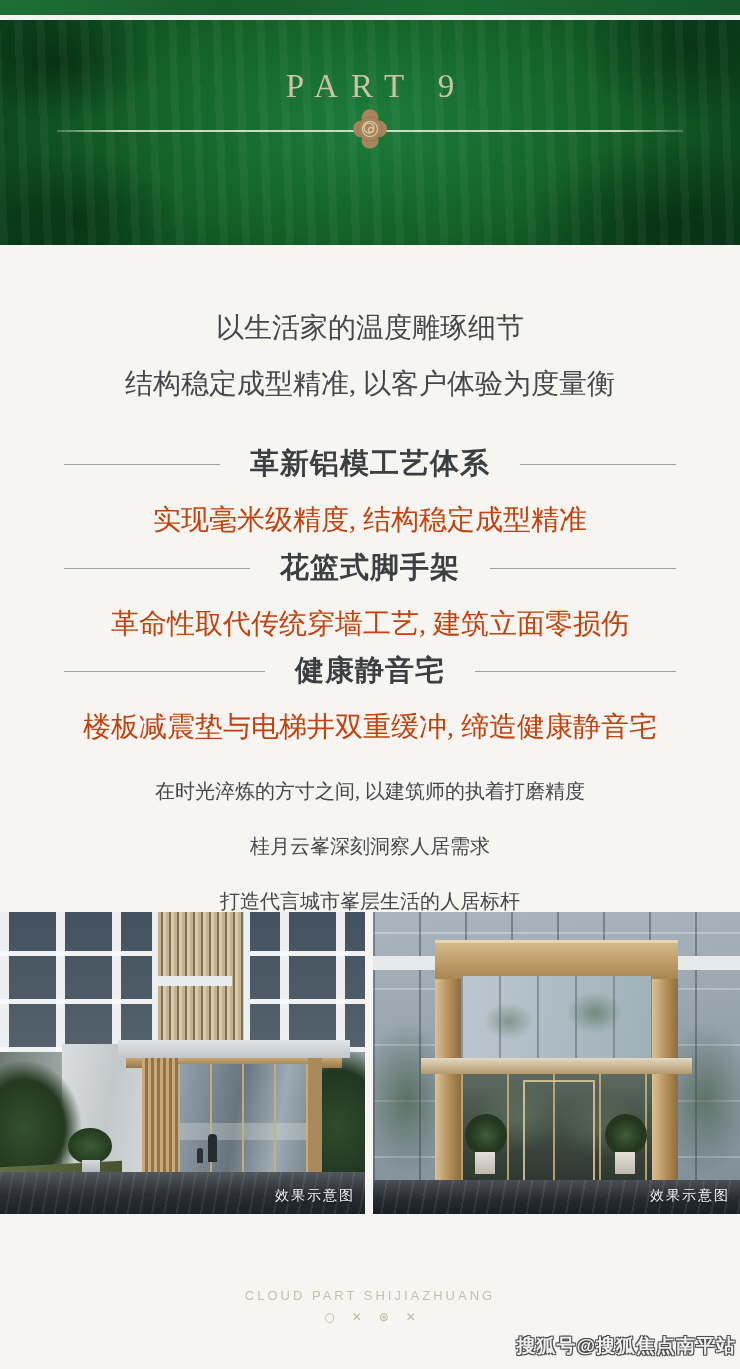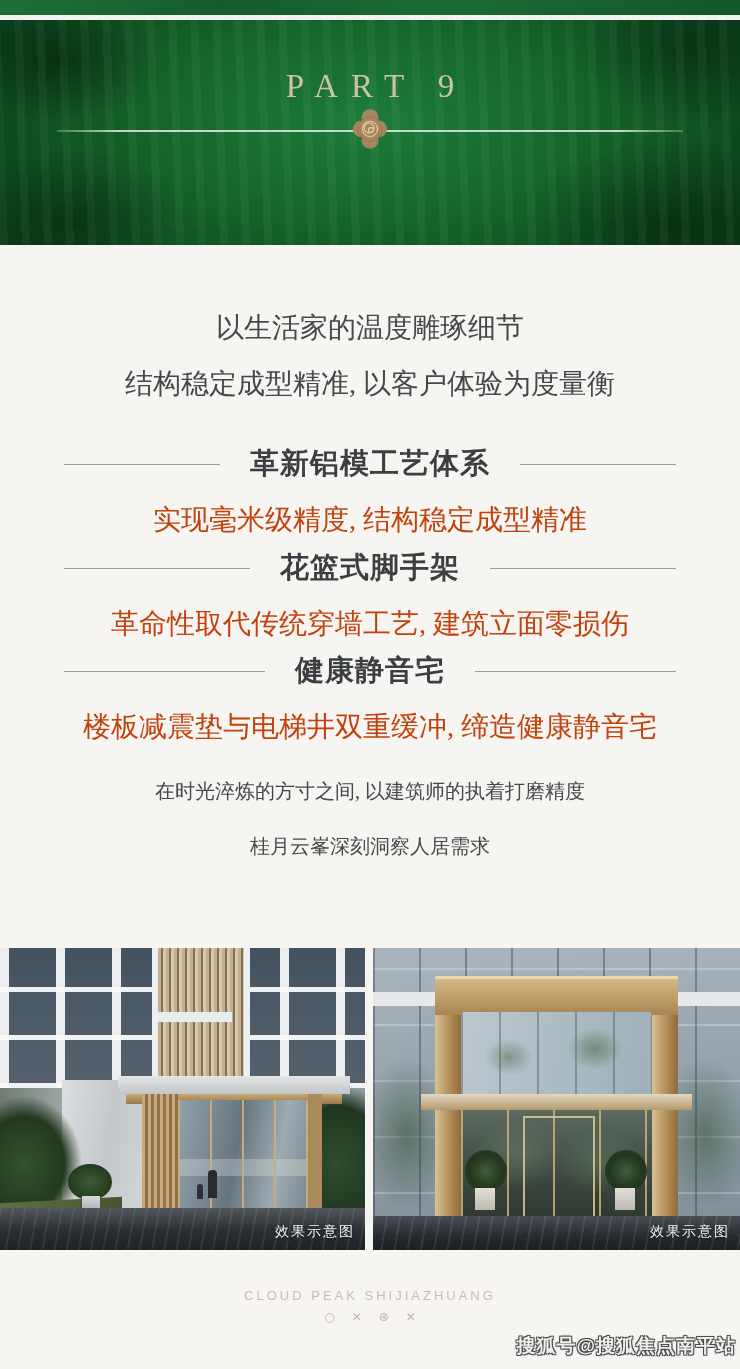--- a/index.html
+++ b/index.html
@@ -40,21 +40,21 @@
     font-size:28px;line-height:56px;color:#45484b;}
   .section{position:absolute;left:0;width:100%;text-align:center;}
   .sec1{top:428px;} .sec2{top:532px;} .sec3{top:635px;}
   .sec-head{display:flex;align-items:center;margin:16px 64px;gap:30px;height:40px;}
   .sec-head .line{flex:1;height:1px;background:#9aa0a0;}
   .sec-head .t{font-size:29px;font-weight:bold;color:#3b3f42;letter-spacing:1px;white-space:nowrap;}
   .sec-body{margin-top:9px;font-size:28px;line-height:40px;color:#c2410c;}
   .closing{position:absolute;top:764px;left:0;width:100%;text-align:center;
     font-size:20px;line-height:55px;color:#45484b;}
   
-  .gallery{position:absolute;top:948px;left:0;width:596px;height:302px;}
+  .gallery{position:absolute;top:912px;left:0;width:596px;height:302px;}
   .photo{position:absolute;top:0;height:302px;overflow:hidden;background:#9aa5ad;}
   .photo.pl{left:0;width:365px;} .photo.pr{left:373px;width:367px;}
   .photo div{position:absolute;}
   .caption{position:absolute;right:10px;bottom:9px;font-size:14px;letter-spacing:2px;
     color:rgba(255,255,255,.95);font-family:"Liberation Sans",sans-serif;
     text-shadow:0 1px 3px rgba(0,0,0,.55);}
   
   .lp-facade{left:0;top:0;width:365px;height:140px;
     background:
       repeating-linear-gradient(0deg, rgba(248,249,250,.95) 0 5px, transparent 5px 48px),
@@ -209,20 +209,21 @@
       <div class="line"></div>
       <div class="t">健康静音宅</div>
       <div class="line"></div>
     </div>
     <div class="sec-body">楼板减震垫与电梯井双重缓冲, 缔造健康静音宅</div>
   </div>
 
   <div class="closing">
     <div>在时光淬炼的方寸之间, 以建筑师的执着打磨精度</div>
     <div>桂月云峯深刻洞察人居需求</div>
+    <div>打造代言城市峯层生活的人居标杆</div>
   </div>
 
   <div class="gallery">
     <div class="photo pl">
       <div class="lp-facade"></div>
       <div class="lp-louver"></div>
       <div class="lp-louver-gap"></div>
       <div class="lp-mid-left"></div>
       <div class="lp-mid-right"></div>
       <div class="lp-marble"></div>
@@ -255,21 +256,21 @@
       <div class="rp-doorframe"></div>
       <div class="rp-plant-l"></div>
       <div class="rp-pot-l"></div>
       <div class="rp-plant-r"></div>
       <div class="rp-pot-r"></div>
       <div class="rp-floor"></div>
       <div class="caption">效果示意图</div>
     </div>
   </div>
 
-  <div class="brand">CLOUD PEAK SHIJIAZHUANG</div>
+  <div class="brand">CLOUD PART SHIJIAZHUANG</div>
   <div class="motifs">
     <span>○</span>
     <span>✕</span>
     <span>⊛</span>
     <span>✕</span>
   </div>
   <div class="sohu">搜狐号@搜狐焦点南平站</div>
 
 </div>
 

